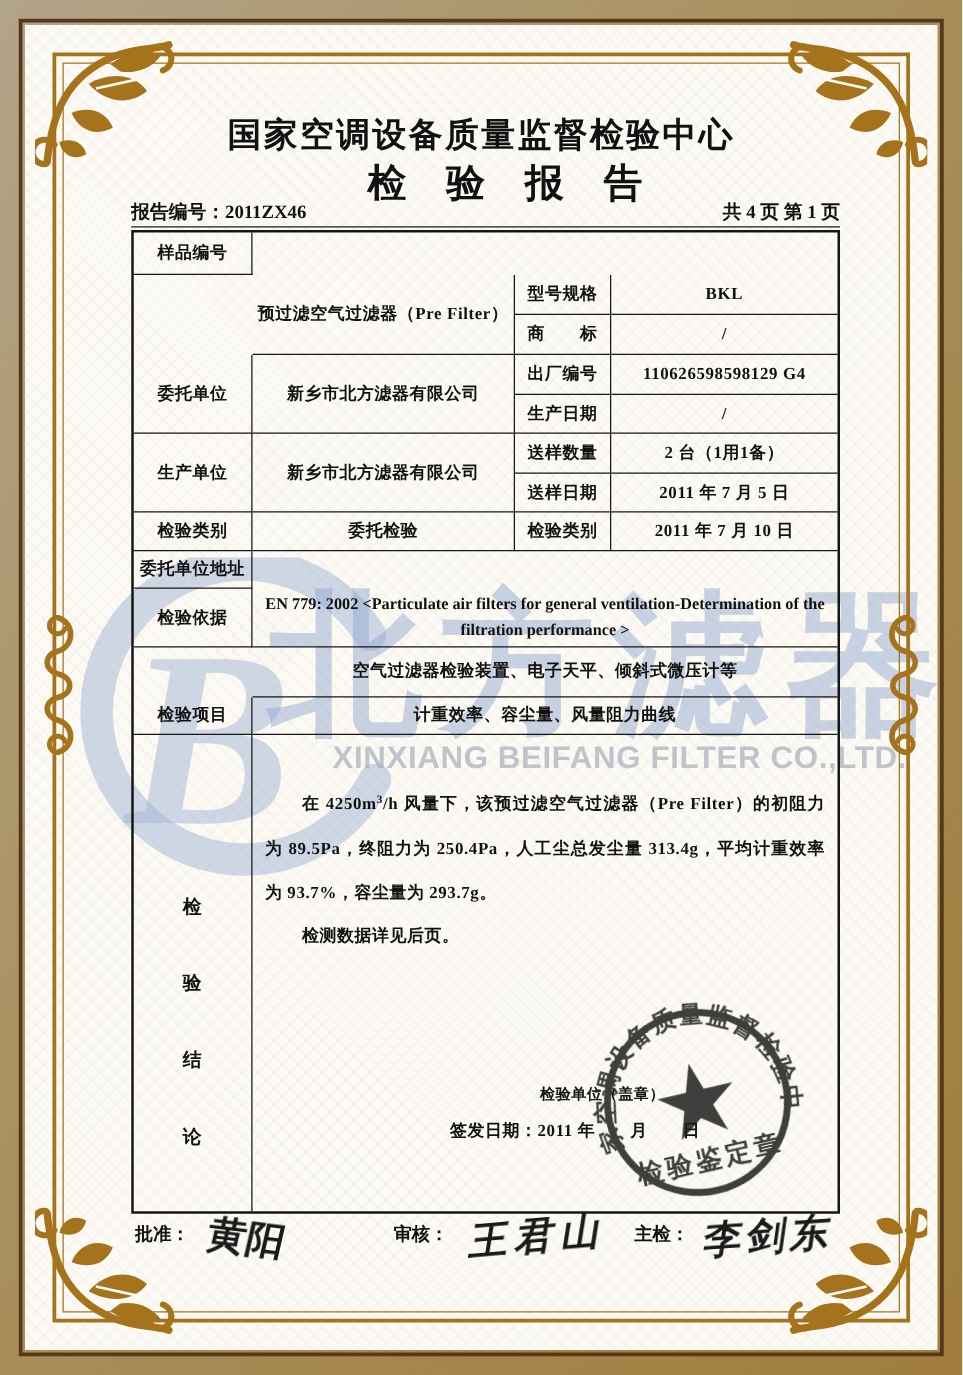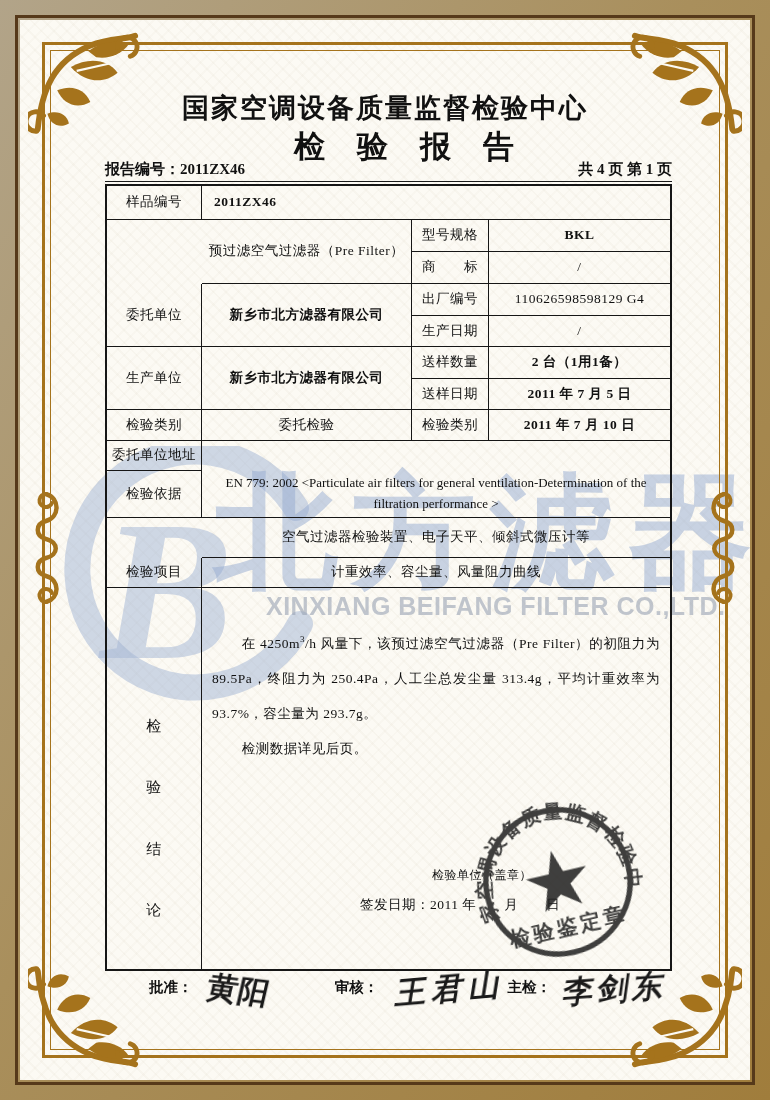--- a/index.html
+++ b/index.html
@@ -43,21 +43,21 @@
                 display:flex; justify-content:space-between; font-size:15px; font-weight:700; }
   .report-rule { position:absolute; left:85px; width:567px; top:161px; border-top:1.5px solid #1a1a1a; z-index:2; }
 
   
   .tbl { position:absolute; left:85px; top:164px; width:567px; height:787px; z-index:2;
          display:grid; grid-template-columns:95px 210px 77px 1fr;
          grid-template-rows:34px 32px 32px 32px 31px 32px 31px 31px 30px 47px 40px 30px 1fr;
          border:2px solid #161616; font-size:13.5px; font-weight:500; }
   .cell { border-right:1.6px solid #161616; border-bottom:1.6px solid #161616;
           display:flex; align-items:center; justify-content:center; text-align:center;
-          padding:2px 4px; line-height:1.35; letter-spacing:.5px; }
+          padding:2px 4px; line-height:1.35; letter-spacing:.5px;font-weight:bold; }
   .cell.noR { border-right:none; } .cell.noB { border-bottom:none; }
   .cell.left { justify-content:flex-start; text-align:left; padding-left:12px; }
   .cell.bold { font-weight:700; }
   .cell.en { font-size:13px; letter-spacing:0; line-height:1.6; padding:2px 8px; }
   .lbl2 { display:flex; flex-direction:column; gap:2px; }
   .vlabel { flex-direction:column; justify-content:flex-start; padding-top:128px; gap:41px; font-size:15px; }
   .concl { display:block; position:relative; text-align:left; padding:0; }
   .concl p { margin:0 10px; line-height:35px; font-size:13.5px; text-align:justify; }
   .concl .p1 { margin-top:34px; text-indent:2.2em; }
   .concl .p2 { text-indent:2.2em; }
@@ -72,21 +72,21 @@
   
   .footer { position:absolute; left:88px; width:560px; top:948px; z-index:4;
             display:flex; align-items:flex-start; }
   .sig-group { display:flex; align-items:flex-start; }
   .sig-label { font-size:14.5px; font-weight:700; padding-top:10px; white-space:nowrap; }
   .sig { display:inline-block; font-size:31px; font-weight:700; color:#1a1a1a;
          filter:blur(.35px); white-space:nowrap; }
   .sig.a { transform:rotate(7deg) skewX(-6deg);  margin:2px 0 0 14px; }
   .sig.b { transform:rotate(-5deg) skewX(-14deg); margin:0 0 0 18px; letter-spacing:6px; }
   .sig.c { transform:rotate(-4deg) skewX(-12deg); margin:0 0 0 12px; letter-spacing:4px; }
-  .g1 { width:215px;margin-left:41px; } .g2 { width:200px; }
+  .g1 { width:215px; } .g2 { width:200px; }
 </style>
 </head>
 <body>
 
 <svg width="0" height="0" style="position:absolute">
   <defs>
     <symbol id="flourish" viewBox="0 0 115 115">
       <g fill="currentColor" stroke="currentColor">
         <path d="M10,104 C14,64 26,34 64,18 C84,10 100,12 110,8" fill="none" stroke-width="6" stroke-linecap="round"></path>
         <path d="M44,40 C62,30 82,32 92,46 C78,58 58,56 44,40 Z" stroke="none"></path>
@@ -143,21 +143,20 @@
     <div class="doc-title">检验报告</div>
     <div class="report-row">
       <span>报告编号：2011ZX46</span>
       <span>共 4 页 第 1 页</span>
     </div>
     <div class="report-rule"></div>
 
     <div class="tbl">
 
       <div class="cell" style="grid-area:1/1">样品编号</div>
-      <div class="cell noR left bold" style="grid-area:1/2/2/5">2011ZX46</div>
 
       <div class="cell" style="grid-area:2/2/4/3">预过滤空气过滤器（Pre Filter）</div>
       <div class="cell" style="grid-area:2/3">型号规格</div>
       <div class="cell noR bold" style="grid-area:2/4">BKL</div>
       <div class="cell" style="grid-area:3/3">商　　标</div>
       <div class="cell noR" style="grid-area:3/4">/</div>
 
       <div class="cell" style="grid-area:4/1/6/2">委托单位</div>
       <div class="cell bold" style="grid-area:4/2/6/3">新乡市北方滤器有限公司</div>
       <div class="cell" style="grid-area:4/3">出厂编号</div>

